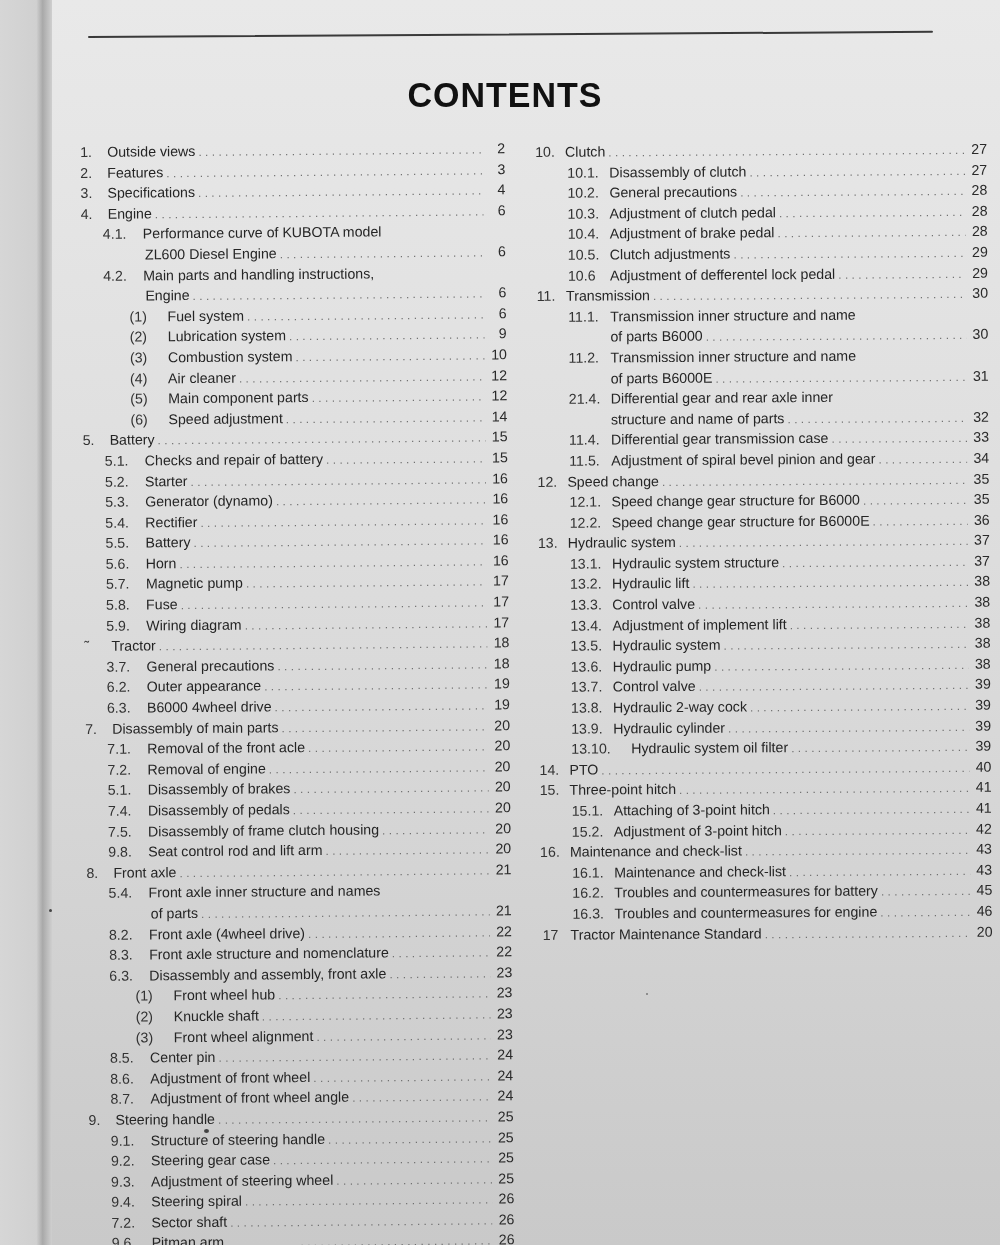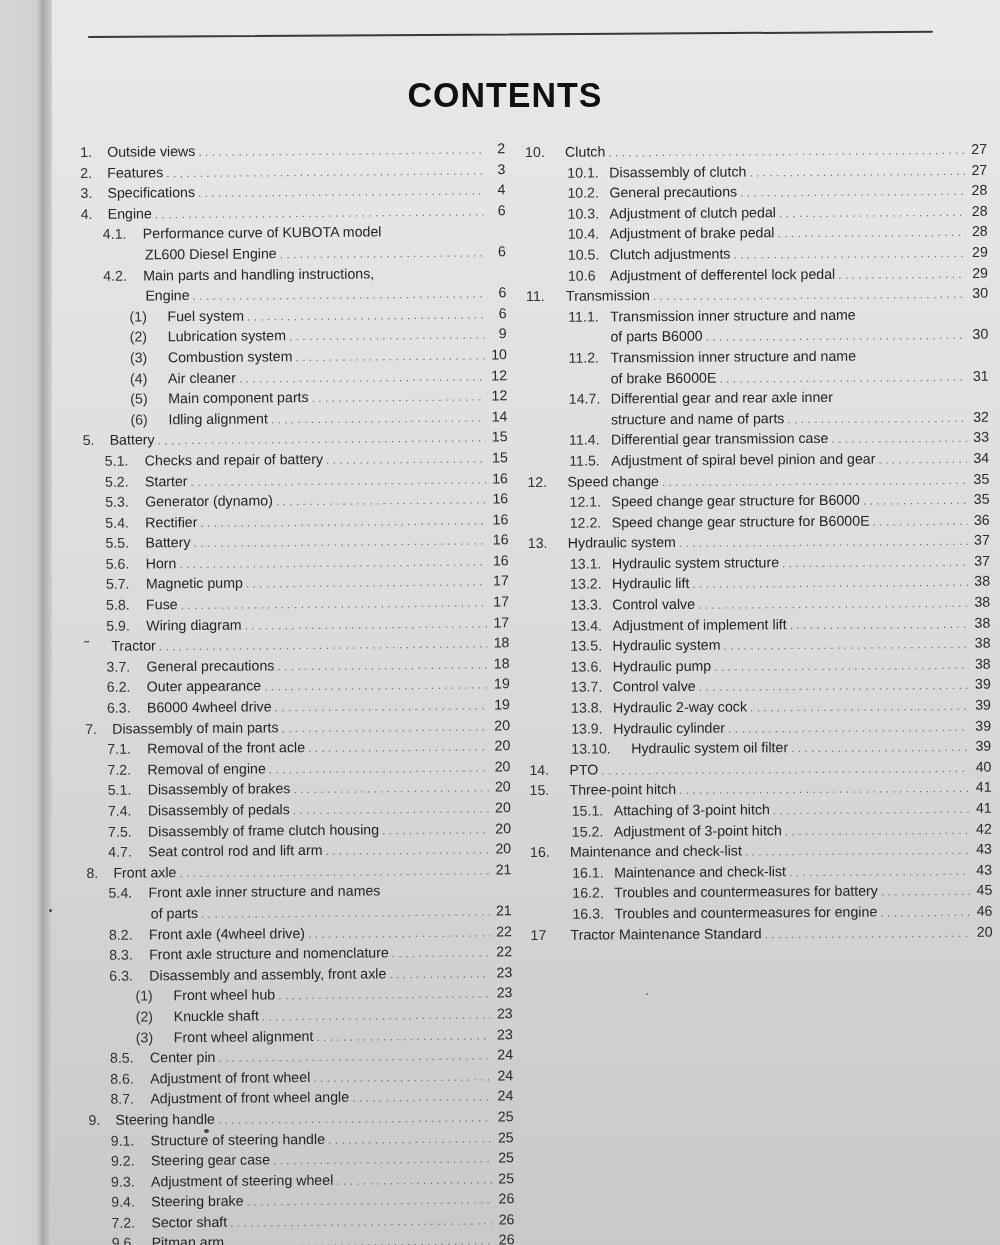--- a/index.html
+++ b/index.html
@@ -91,21 +91,21 @@
 
     
     .toc-left .lvl-1 .num { width: 27px; }
     .toc-left .lvl-2 { padding-left: 22px; }
     .toc-left .lvl-2 .num { width: 40px; }
     .toc-left .lvl-3 { padding-left: 48px; }
     .toc-left .lvl-3 .num { width: 38px; }
     .toc-left .cont { padding-left: 64px; }
 
     
-    .toc-right .lvl-1 .num { width: 40px; }
+    .toc-right .lvl-1 .num { width: 40px; text-align: center; }
     .toc-right .lvl-2 { padding-left: 42px; }
     .toc-right .lvl-2 .num { width: 42px; }
     .toc-right .lvl-2 .num.wide { width: 60px; }
     .toc-right .cont { padding-left: 84px; }
 
     .speck {
       position: absolute;
       border-radius: 50%;
       background: #444;
     }
@@ -190,21 +190,21 @@
     <span class="page">12</span>
   </div>
     <div class="toc-entry lvl-3">
     <span class="num">(5)</span>
     <span class="title">Main component parts</span>
     <span class="leader"></span>
     <span class="page">12</span>
   </div>
     <div class="toc-entry lvl-3">
     <span class="num">(6)</span>
-    <span class="title">Idling alignment</span>
+    <span class="title">Speed adjustment</span>
     <span class="leader"></span>
     <span class="page">14</span>
   </div>
     <div class="toc-entry lvl-1">
     <span class="num">5.</span>
     <span class="title">Battery</span>
     <span class="leader"></span>
     <span class="page">15</span>
   </div>
     <div class="toc-entry lvl-2">
@@ -315,21 +315,21 @@
     <span class="leader"></span>
     <span class="page">20</span>
   </div>
     <div class="toc-entry lvl-2">
     <span class="num">7.5.</span>
     <span class="title">Disassembly of frame clutch housing</span>
     <span class="leader"></span>
     <span class="page">20</span>
   </div>
     <div class="toc-entry lvl-2">
-    <span class="num">4.7.</span>
+    <span class="num">9.8.</span>
     <span class="title">Seat control rod and lift arm</span>
     <span class="leader"></span>
     <span class="page">20</span>
   </div>
     <div class="toc-entry lvl-1">
     <span class="num">8.</span>
     <span class="title">Front axle</span>
     <span class="leader"></span>
     <span class="page">21</span>
   </div>
@@ -417,21 +417,21 @@
     <span class="page">25</span>
   </div>
     <div class="toc-entry lvl-2">
     <span class="num">9.3.</span>
     <span class="title">Adjustment of steering wheel</span>
     <span class="leader"></span>
     <span class="page">25</span>
   </div>
     <div class="toc-entry lvl-2">
     <span class="num">9.4.</span>
-    <span class="title">Steering brake</span>
+    <span class="title">Steering spiral</span>
     <span class="leader"></span>
     <span class="page">26</span>
   </div>
     <div class="toc-entry lvl-2">
     <span class="num">7.2.</span>
     <span class="title">Sector shaft</span>
     <span class="leader"></span>
     <span class="page">26</span>
   </div>
     <div class="toc-entry lvl-2">
@@ -501,26 +501,26 @@
     <span class="leader"></span>
     <span class="page">30</span>
   </div>
     <div class="toc-entry lvl-2 no-page">
     <span class="num">11.2.</span>
     <span class="title">Transmission inner structure and name</span>
 
   </div>
     <div class="toc-entry cont">
     <span class="num"></span>
-    <span class="title">of brake B6000E</span>
+    <span class="title">of parts B6000E</span>
     <span class="leader"></span>
     <span class="page">31</span>
   </div>
     <div class="toc-entry lvl-2 no-page">
-    <span class="num">14.7.</span>
+    <span class="num">21.4.</span>
     <span class="title">Differential gear and rear axle inner</span>
 
   </div>
     <div class="toc-entry cont">
     <span class="num"></span>
     <span class="title">structure and name of parts</span>
     <span class="leader"></span>
     <span class="page">32</span>
   </div>
     <div class="toc-entry lvl-2">

